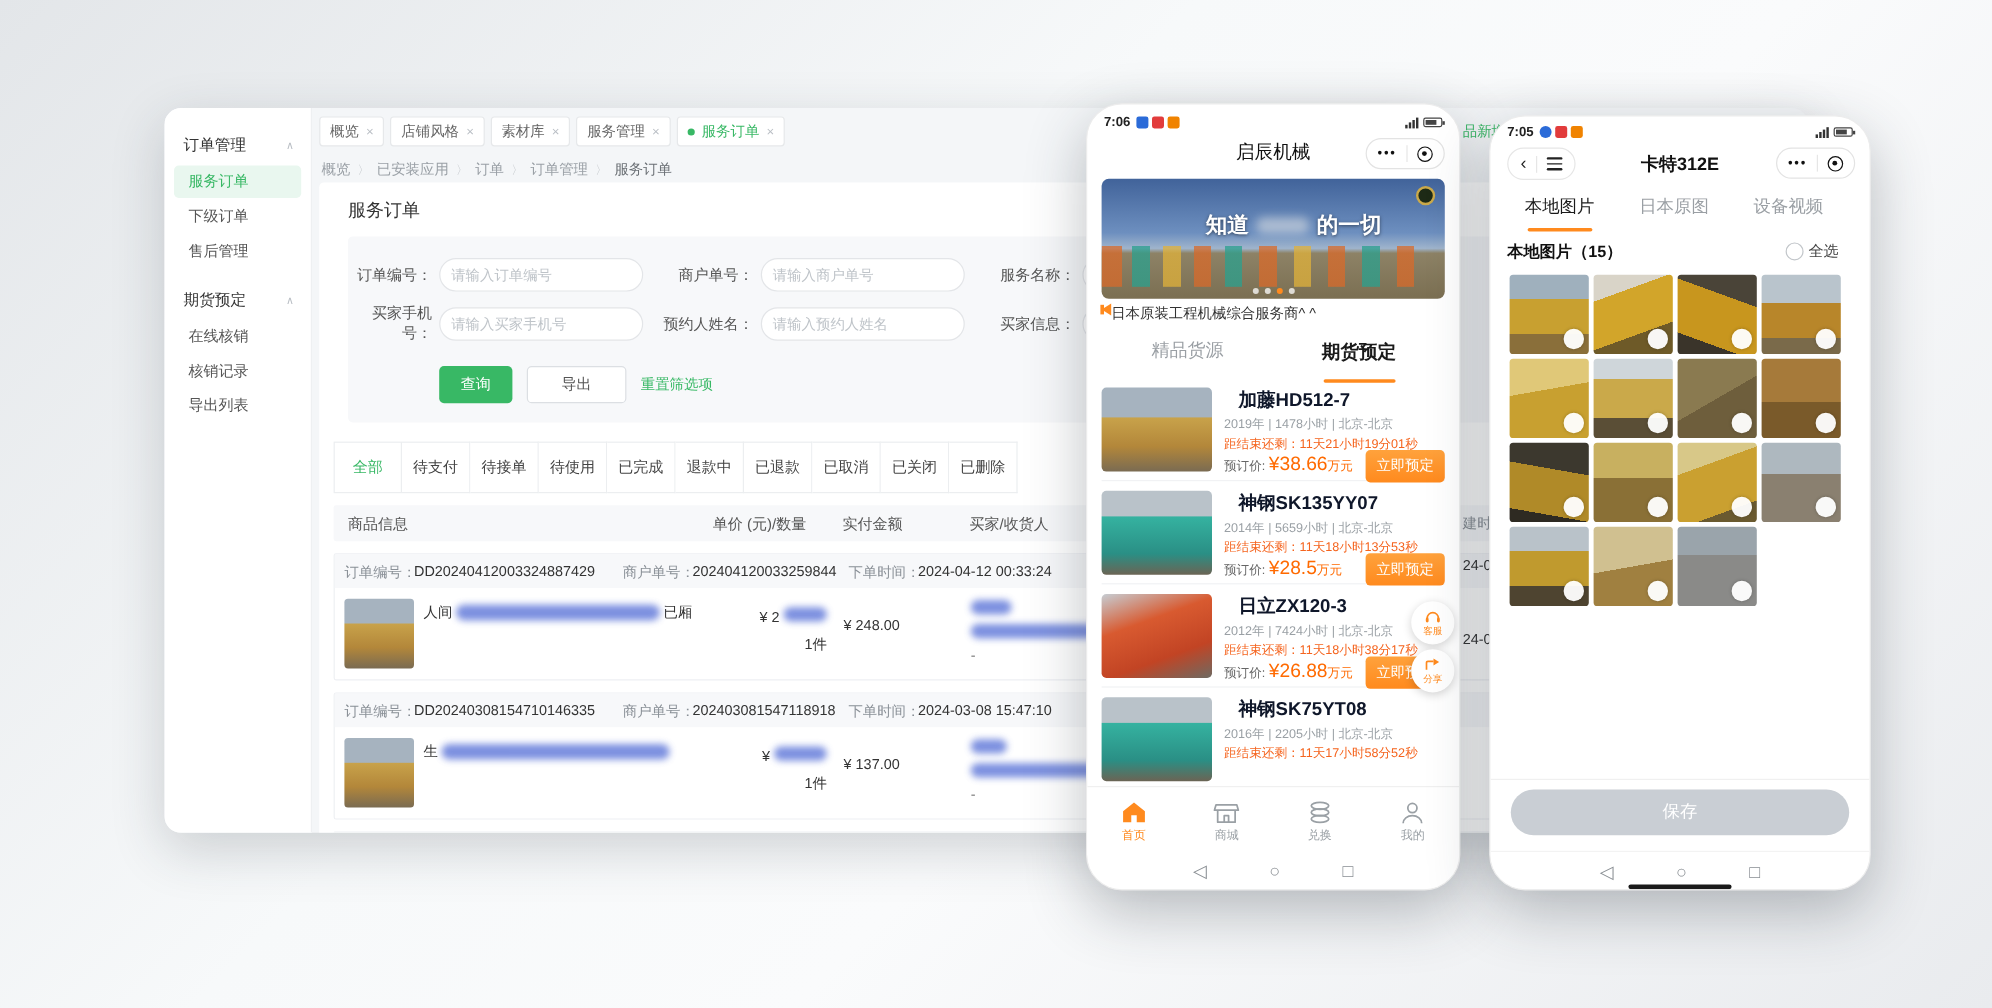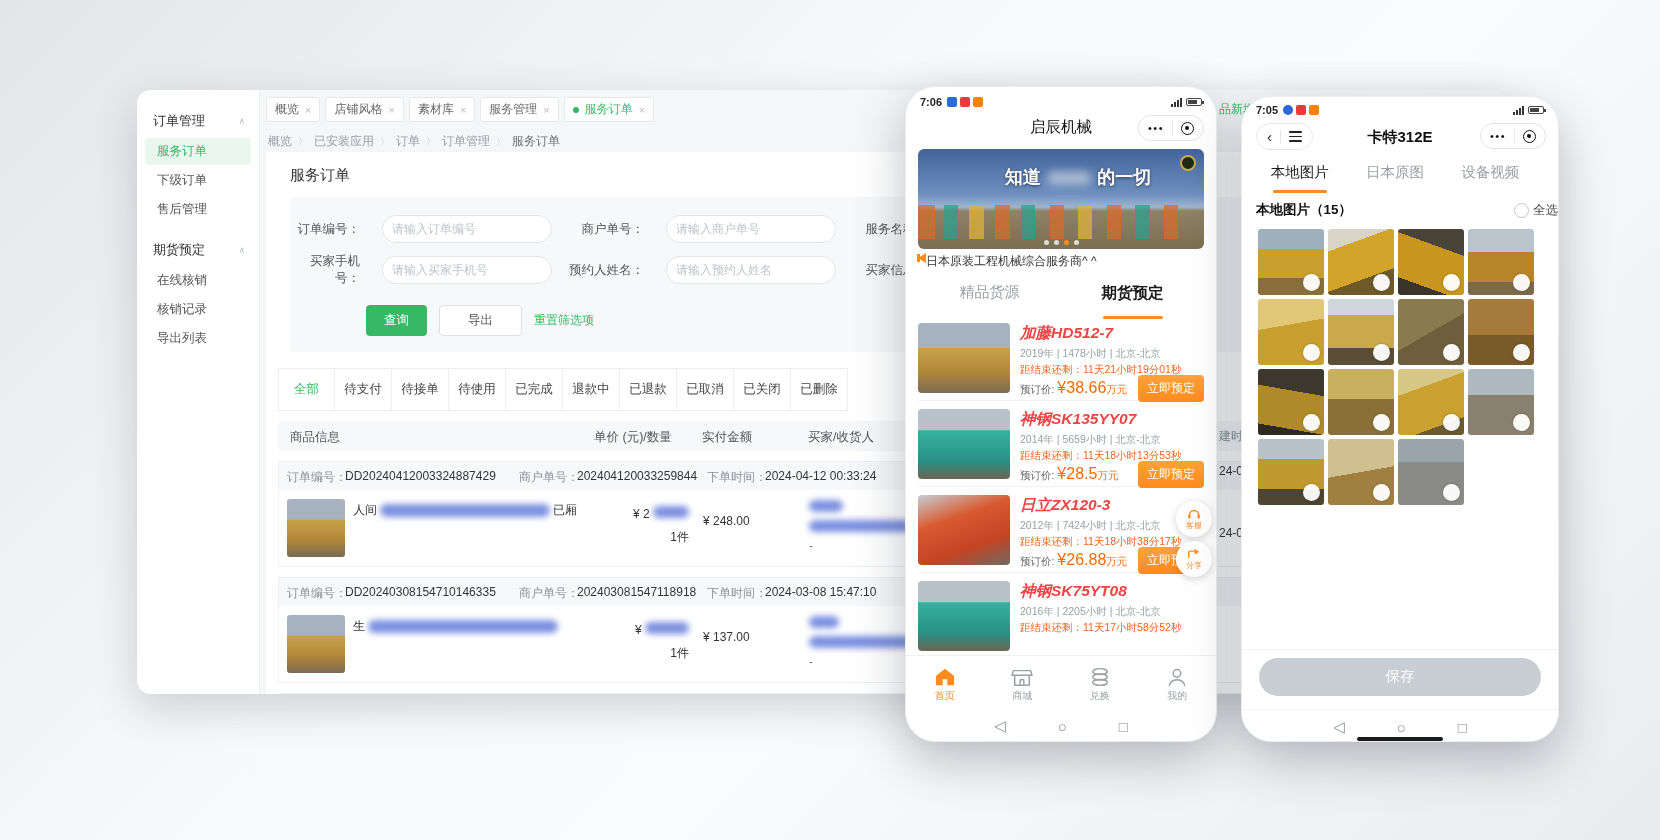--- a/index.html
+++ b/index.html
@@ -25,21 +25,21 @@
   .chip.active .dot { width:6px; height:6px; border-radius:50%; background:#38b865; display:inline-block; }
   .crumbs { padding:5px 0 8px 8px; font-size:12px; color:#9aa0a6; display:flex; gap:6px; align-items:center; }
   .crumbs .sep { color:#c4c8cc; font-size:10px; }
   .crumbs .last { color:#6b7075; }
   .content-card { position:absolute; left:6px; right:6px; top:62px; bottom:0; background:#fff; border-radius:4px 4px 0 0; overflow:hidden; }
   .page-title { font-size:15px; color:#333; padding:14px 0 12px 24px; }
   .filter-panel { margin:0 20px 0 24px; background:#f7f8fa; border-radius:4px; padding:14px 0 16px 0; }
   .frow { display:flex; align-items:center; margin:4px 0 10px 0; }
   .flabel { width:70px; text-align:right; font-size:12.5px; color:#555; flex:none; }
   .flabel.w78 { width:78px; }
-  .finput { height:28px; background:#fff; border:1px solid #e3e5e8; border-radius:14px; margin-left:22px;
+  .finput { height:28px; background:#fff; border:1px solid #e3e5e8; border-radius:14px; margin-left:6px;
             font-size:12px; color:#bfc4c9; padding:0 9px; display:flex; align-items:center; }
   .w170 { width:170px; } .w200 { width:200px; }
   .gap20 { width:14px; flex:none; }
   .btnrow { display:flex; align-items:center; gap:12px; padding:8px 0 0 76px; }
   .btn-green { background:#38b865; color:#fff; border:none; font-size:12.5px; padding:7px 18px; border-radius:4px; }
   .btn-plain { background:#fff; color:#555; border:1px solid #dcdfe3; font-size:12.5px; padding:6px 28px; border-radius:4px; }
   .link-green { color:#38b865; font-size:12px; }
   .status-tabs { display:flex; margin:16px 20px 0 12px; }
   .stab { min-width:57px; padding:12px 0; text-align:center; font-size:12.5px; color:#444;
           border:1px solid #eceef0; border-left:none; background:#fff; }
@@ -92,39 +92,39 @@
   .p1-title { position:absolute; top:30px; left:0; right:0; text-align:center; font-size:15.5px; color:#111; }
   .banner { position:absolute; left:12px; right:12px; top:62px; height:100px; border-radius:6px; overflow:hidden;
             background:linear-gradient(180deg,#41639a 0%,#6d8fbf 45%,#9fb4cc 58%,#8d8266 62%,#7b6f52 100%); }
   .banner .machines { position:absolute; left:0; right:0; bottom:10px; height:34px;
       background:
         linear-gradient(90deg, #d86a2a 0 6%, transparent 6% 9%, #2aa08e 9% 14%, transparent 14% 18%, #e0b13a 18% 23%, transparent 23% 27%, #d86a2a 27% 32%, transparent 32% 36%, #2aa08e 36% 41%, transparent 41% 46%, #d86a2a 46% 51%, transparent 51% 56%, #e0b13a 56% 61%, transparent 61% 66%, #d86a2a 66% 71%, transparent 71% 76%, #2aa08e 76% 81%, transparent 81% 86%, #d86a2a 86% 91%, transparent 91% 100%);
       opacity:.75; }
   .banner-text { position:absolute; left:0; right:0; top:10px; text-align:center; font-family:"DejaVu Serif", serif;
                  font-weight:bold; color:#fff; font-size:20px; text-shadow:0 1px 3px rgba(0,0,0,.55); }
   .banner-text .yel { color:#f5c542; }
-  .banner-line2 { font-size:18px; margin-top:6px; padding-left:34px; }
+  .banner-line2 { font-size:18px; margin-top:16px; padding-left:34px; }
   .banner-blur { display:inline-block; width:44px; height:14px; background:#cfd6de; opacity:.65; filter:blur(4px); border-radius:6px; vertical-align:middle; }
   .banner-logo { position:absolute; right:8px; top:6px; width:16px; height:16px; border-radius:50%;
                  background:#1d2a16; border:2px solid #caa94a; }
   .dotsrow { position:absolute; bottom:4px; left:0; right:0; display:flex; justify-content:center; gap:5px; }
   .dotsrow i { width:5px; height:5px; border-radius:50%; background:rgba(255,255,255,.75); }
   .dotsrow i.on { background:#ff8a1e; }
   .notice { position:absolute; left:12px; right:12px; top:166px; height:26px; display:flex; gap:0;
             font-size:12px; color:#333; }
   .speaker { width:0; height:0; border-top:5px solid transparent; border-bottom:5px solid transparent; border-right:8px solid #ff8a1e; position:relative; }
   .speaker::after { content:""; position:absolute; left:-1px; top:-4px; width:3px; height:8px; background:#ff8a1e; }
   .ptabs { position:absolute; left:12px; right:12px; top:196px; height:30px; display:flex; }
   .ptab { flex:1; text-align:center; font-size:15px; color:#9a9fa4; position:relative; }
   .ptab.active { color:#1a1a1a; font-weight:bold; font-size:15.5px; }
   .ptab.active::after { content:""; position:absolute; left:50%; margin-left:-30px; bottom:-6px; width:60px; height:3px; border-radius:2px; background:#ff8a1e; }
   .plist { position:absolute; left:12px; right:12px; top:228px; }
   .pitem { position:relative; height:86px; border-bottom:1px solid #f1f2f4; }
   .pitem .im { position:absolute; left:0; top:8px; width:92px; height:70px; border-radius:4px; }
-  .pitem .tt { position:absolute; left:102px; top:8px; font-size:15.5px; color:#ef4444; font-weight:bold;font-style:italic; }
+  .pitem .tt { position:absolute; left:114px; top:8px; font-size:15.5px; color:#0f172a; font-weight:bold; }
   .pitem .mt { position:absolute; left:102px; top:32px; font-size:10.5px; color:#9aa0a5; }
   .pitem .cd { position:absolute; left:102px; top:48px; font-size:10.5px; color:#f5641e; }
   .pitem .pr { position:absolute; left:102px; top:64px; font-size:10.5px; color:#666; }
   .pitem .pr b { color:#ff6a00; font-size:16px; font-weight:normal; }
   .pitem .pr i { color:#ff6a00; font-style:normal; font-size:10.5px; }
   .pitem .book { position:absolute; right:0; top:60px; background:linear-gradient(180deg,#ffa23c,#ff8a1e);
                  color:#fff; font-size:12px; padding:5px 9px; border-radius:4px; }
   .floaters { position:absolute; right:4px; top:414px; display:flex; flex-direction:column; gap:4px; }
   .fbtn { width:36px; height:36px; border-radius:50%; background:#fff; box-shadow:0 2px 8px rgba(0,0,0,.18);
           display:flex; flex-direction:column; align-items:center; justify-content:center; color:#ff8a1e; }
@@ -143,21 +143,21 @@
            display:flex; align-items:center; padding:0 10px; gap:8px; color:#222; }
   .hpill .bk { font-size:15px; }
   .hpill .divv { width:1px; height:14px; background:#e6e6e6; }
   .burger { display:inline-flex; flex-direction:column; gap:2.5px; }
   .burger i { width:13px; height:1.8px; background:#222; border-radius:1px; }
   .p2-title { position:absolute; top:31px; left:0; right:0; text-align:center; font-size:15px; font-weight:bold; color:#111; }
   .p2tabs { position:absolute; left:10px; right:20px; top:62px; height:32px; display:flex; }
   .p2tab { flex:1; text-align:center; font-size:14.5px; color:#9a9fa4; position:relative; padding-top:4px; }
   .p2tab.active { color:#1a1a1a; }
   .p2tab.active::after { content:""; position:absolute; left:50%; margin-left:-27px; bottom:-2px; width:54px; height:3px; border-radius:2px; background:#ff8a1e; }
-  .subhead { position:absolute; left:14px; right:0; top:104px; display:flex; align-items:center; justify-content:space-between; }
+  .subhead { position:absolute; left:14px; right:26px; top:104px; display:flex; align-items:flex-start; justify-content:space-between; }
   .subhead .stt { font-size:13.5px; font-weight:bold; color:#111; }
   .selall { display:flex; align-items:center; gap:4px; font-size:12.5px; color:#444;margin-left:11px; }
   .radio { width:15px; height:15px; border:1.5px solid #c2c6ca; border-radius:50%; background:#fff; }
   .grid { position:absolute; left:16px; top:132px; width:278px; display:flex; flex-wrap:wrap; gap:4px; }
   .tile { width:66px; height:66px; border-radius:3px; position:relative; overflow:hidden; }
   .tile .chk { position:absolute; right:4px; bottom:4px; width:17px; height:17px; border-radius:50%;
                background:rgba(255,255,255,.95); box-shadow:0 0 3px rgba(0,0,0,.25); }
   .savewrap { position:absolute; left:0; right:0; top:552px; height:54px; border-top:1px solid #f0f0f0;
               display:flex; align-items:center; justify-content:center; }
   .savebtn { width:282px; height:38px; background:#c9ced4; border:none; border-radius:20px; color:#fff; font-size:14.5px; }

